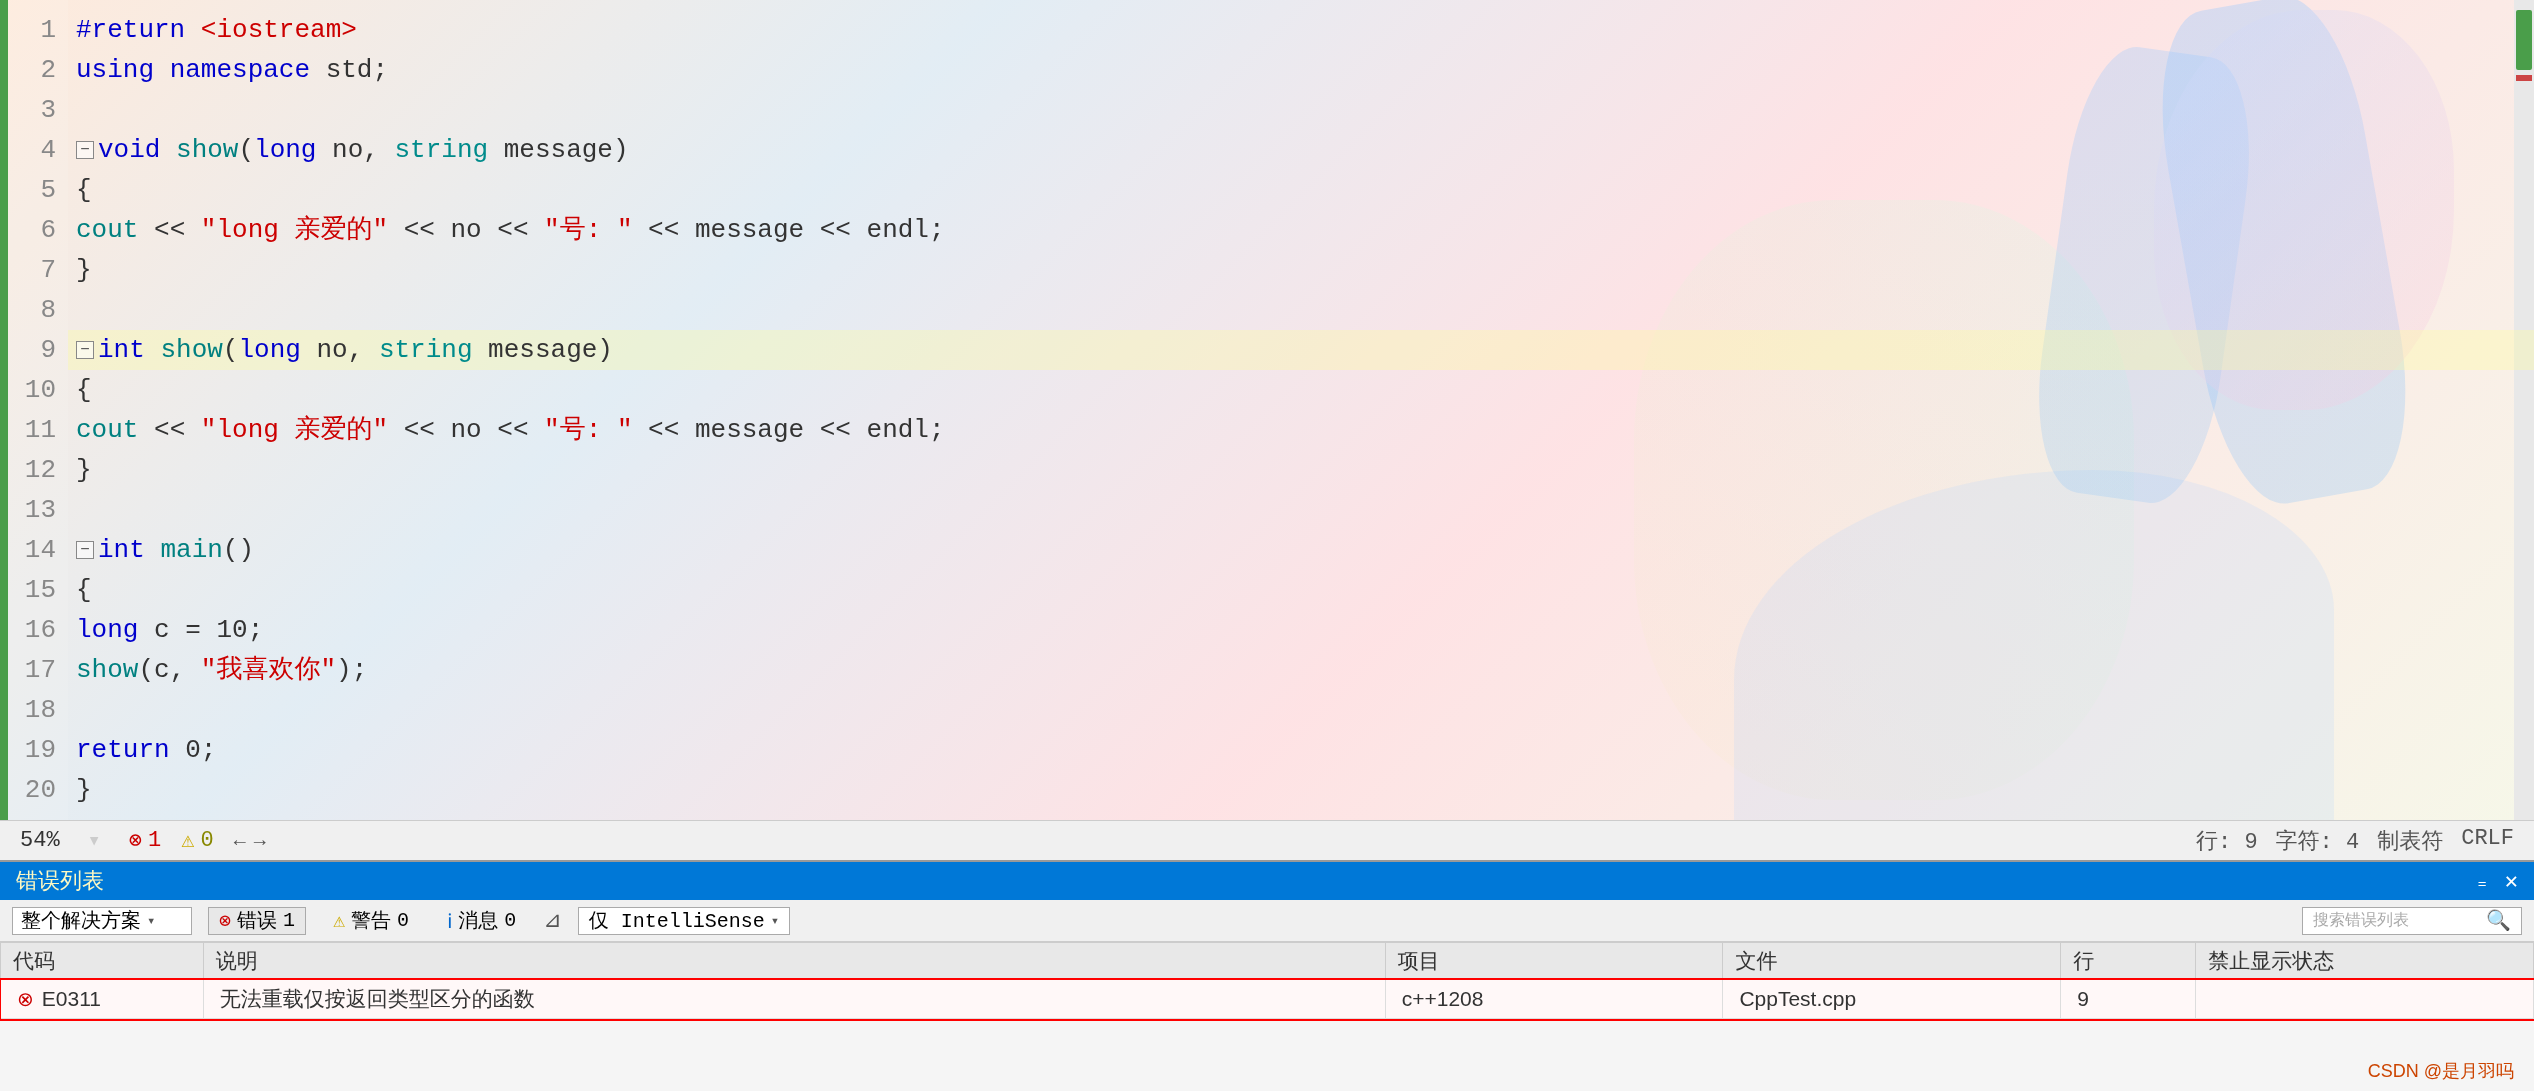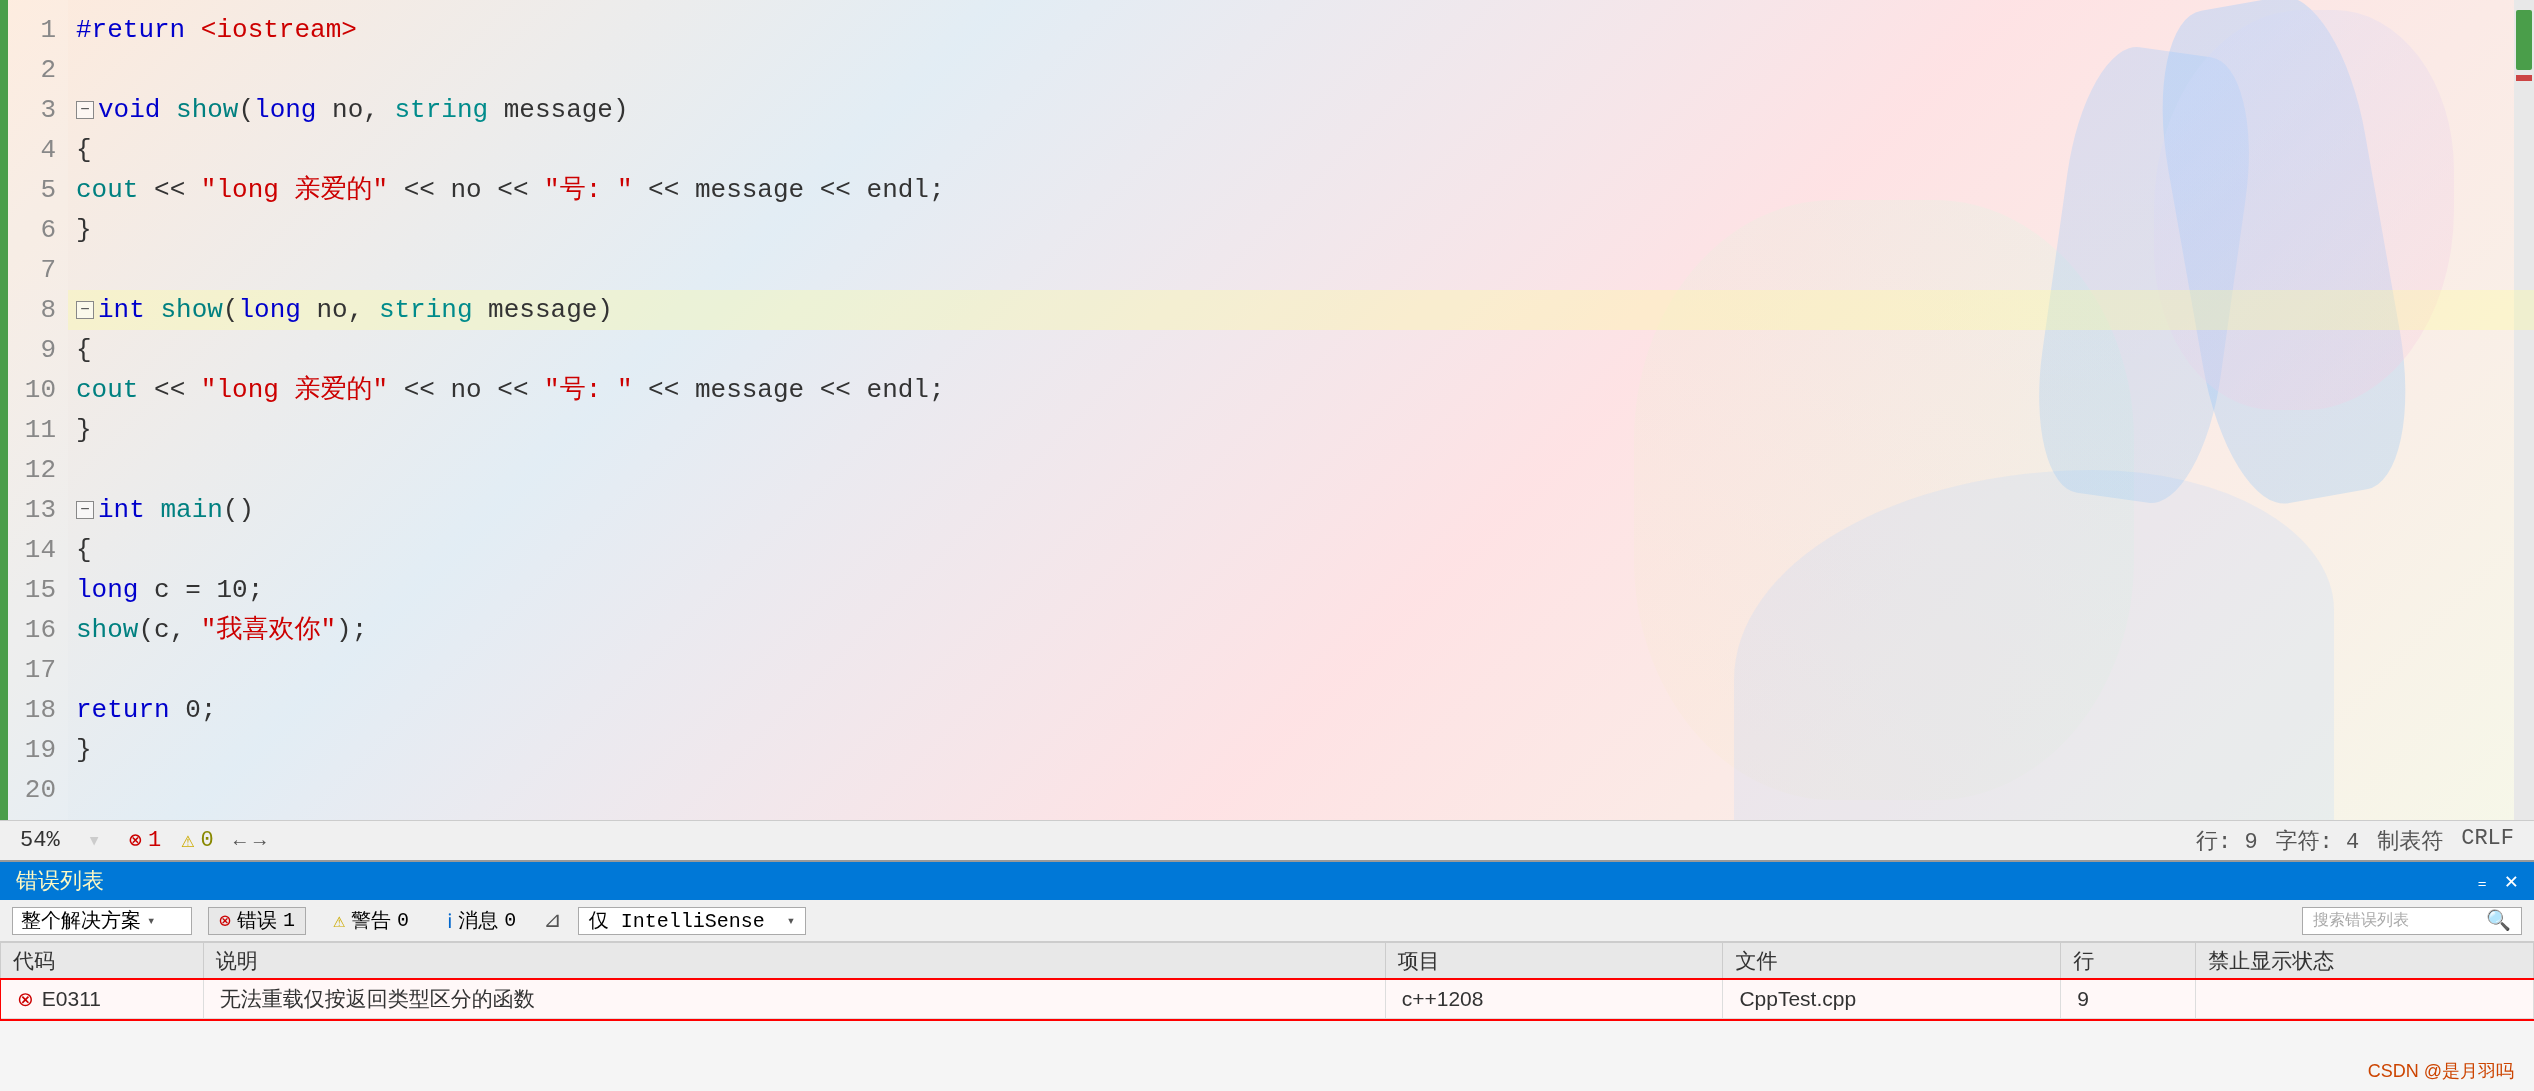--- a/index.html
+++ b/index.html
@@ -254,21 +254,21 @@
       background: #e8e8e8;
     }
 
     .error-icon { color: #cc0000; font-size: 20px; }
     .warning-icon { color: #ccaa00; font-size: 20px; }
     .info-icon { color: #0066cc; font-size: 20px; }
 
     .intellisense-select {
       display: flex;
       align-items: center;
-      gap: 22px;
+      gap: 6px;
       padding: 3px 10px;
       border: 1px solid #aaa;
       background: white;
       font-size: 20px;
       height: 28px;
       min-width: 200px;
     }
 
     .search-box {
       margin-left: auto;
@@ -413,20 +413,21 @@
         <span class="ln">15</span>
         <span class="ln">16</span>
         <span class="ln">17</span>
         <span class="ln">18</span>
         <span class="ln">19</span>
         <span class="ln">20</span>
       </div>
 
     <div class="code-lines" id="code-lines-container">
         <div class="code-line"><span class="kw-blue">#return</span><span class="normal"> </span><span class="str-red">&lt;iostream&gt;</span></div>
+        <div class="code-line"><span class="kw-blue">using</span><span class="normal"> </span><span class="kw-blue">namespace</span><span class="normal"> std;</span></div>
         <div class="code-line"></div>
         <div class="code-line"><span class="fold-icon">−</span><span class="kw-blue">void</span><span class="normal"> </span><span class="cn-teal">show</span><span class="normal">(</span><span class="kw-blue">long</span><span class="normal"> no, </span><span class="type-teal">string</span><span class="normal"> message)</span></div>
         <div class="code-line">    <span class="normal">{</span></div>
         <div class="code-line">        <span class="cn-teal">cout</span><span class="normal"> &lt;&lt; </span><span class="str-red">"long 亲爱的"</span><span class="normal"> &lt;&lt; no &lt;&lt; </span><span class="str-red">"号: "</span><span class="normal"> &lt;&lt; message &lt;&lt; endl;</span></div>
         <div class="code-line">    <span class="normal">}</span></div>
         <div class="code-line"></div>
         <div class="code-line highlighted"><span class="fold-icon">−</span><span class="kw-blue">int</span><span class="normal"> </span><span class="cn-teal">show</span><span class="normal">(</span><span class="kw-blue">long</span><span class="normal"> no, </span><span class="type-teal">string</span><span class="normal"> message)</span></div>
         <div class="code-line">    <span class="normal">{</span></div>
         <div class="code-line">        <span class="cn-teal">cout</span><span class="normal"> &lt;&lt; </span><span class="str-red">"long 亲爱的"</span><span class="normal"> &lt;&lt; no &lt;&lt; </span><span class="str-red">"号: "</span><span class="normal"> &lt;&lt; message &lt;&lt; endl;</span></div>
         <div class="code-line">    <span class="normal">}</span></div>

